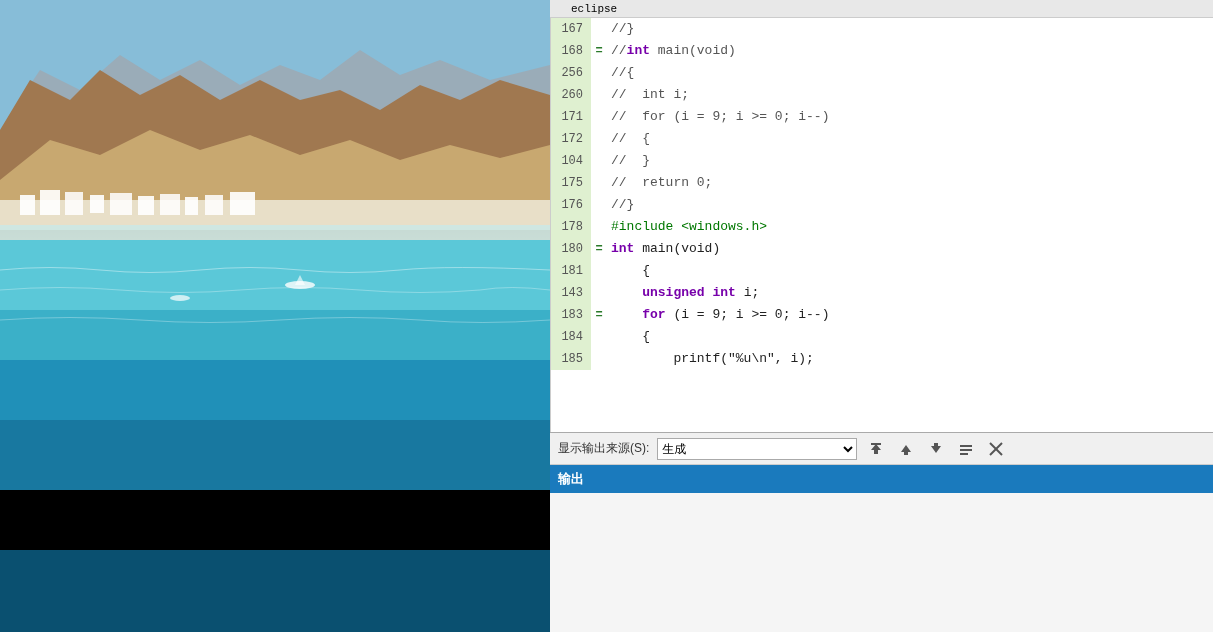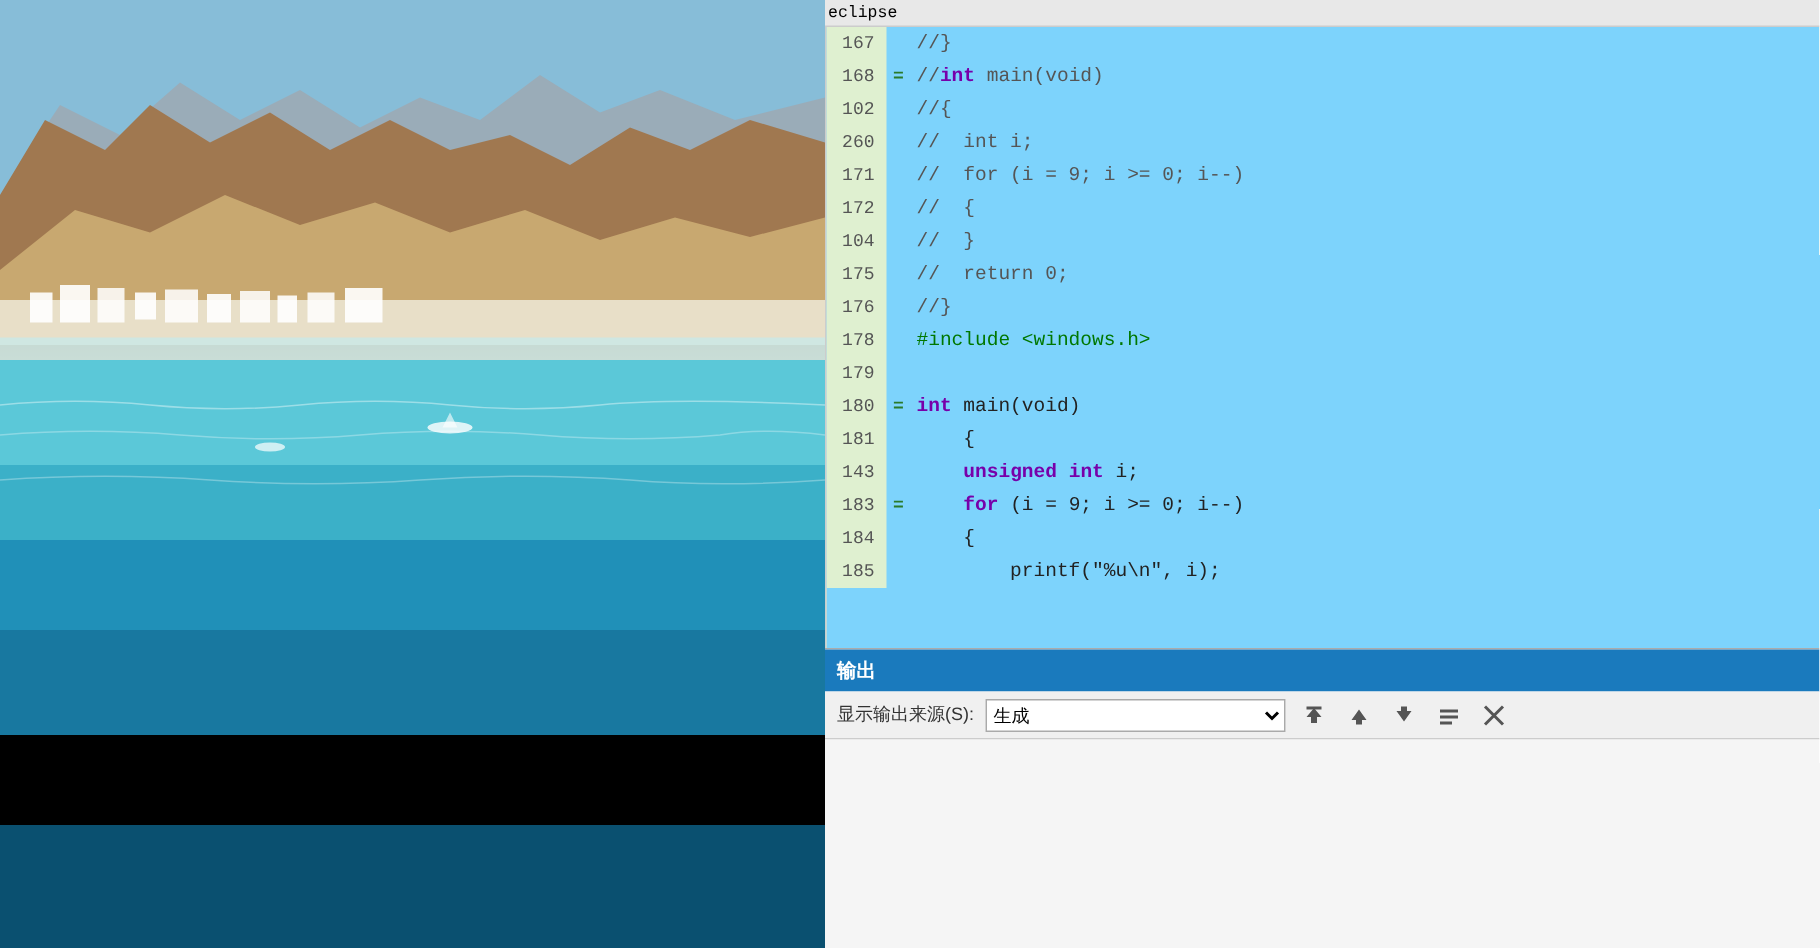--- a/index.html
+++ b/index.html
@@ -65,21 +65,21 @@
     #right-section {
       flex: 1;
       display: flex;
       flex-direction: column;
       width: 663px;
     }
 
     
     #code-editor {
       flex: 1;
-      background: #7dd3fc;
+      background: #ffffff;
       overflow: hidden;
       position: relative;
     }
 
     .code-line {
       display: flex;
       align-items: flex-start;
       min-height: 22px;
       font-size: 13px;
       line-height: 22px;
@@ -178,21 +178,21 @@
     #output-content {
       flex: 1;
       background: #f5f5f5;
     }
 
     .eclipse-top-bar {
       height: 18px;
       background: #e8e8e8;
       display: flex;
       align-items: center;
-      padding: 0 2px;
+      padding: 0 21px;
       font-size: 11px;
       border-bottom: 1px solid #ccc;
     }
   </style>
 </head>
 <body>
 
 <div id="left-panel">
   <div class="landscape-bg"></div>
 
@@ -255,21 +255,21 @@
         <span class="line-content"><span class="cm">//}</span></span>
       </div>
 
       <div class="code-line">
         <span class="line-number">168</span>
         <span class="line-marker" style="color:#2a7a2a;font-weight:bold;">=</span>
         <span class="line-content"><span class="cm">//</span><span class="kw">int</span><span class="cm"> main(void)</span></span>
       </div>
 
       <div class="code-line">
-        <span class="line-number">102</span>
+        <span class="line-number">256</span>
         <span class="line-marker"></span>
         <span class="line-content"><span class="cm">//{</span></span>
       </div>
 
       <div class="code-line">
         <span class="line-number">260</span>
         <span class="line-marker"></span>
         <span class="line-content"><span class="cm">//  int i;</span></span>
       </div>
 
@@ -304,25 +304,20 @@
         <span class="line-content"><span class="cm">//}</span></span>
       </div>
 
 
       <div class="code-line">
         <span class="line-number">178</span>
         <span class="line-marker"></span>
         <span class="line-content"><span class="inc">#include &lt;windows.h&gt;</span></span>
       </div>
 
-      <div class="code-line">
-        <span class="line-number">179</span>
-        <span class="line-marker"></span>
-        <span class="line-content"> </span>
-      </div>
 
       <div class="code-line">
         <span class="line-number">180</span>
         <span class="line-marker" style="color:#2a7a2a;font-weight:bold;">=</span>
         <span class="line-content"><span class="kw">int</span> main(void)</span>
       </div>
 
       <div class="code-line">
         <span class="line-number">181</span>
         <span class="line-marker"></span>
@@ -350,23 +345,20 @@
       <div class="code-line">
         <span class="line-number">185</span>
         <span class="line-marker"></span>
         <span class="line-content">        printf("%u\n", i);</span>
       </div>
 
     </div>
   </div>
 
   <div id="output-panel">
-    <div id="output-header">
-      <span>输出</span>
-    </div>
     <div id="output-toolbar">
       <span class="output-label">显示输出来源(S):</span>
       <select class="output-select">
         <option>生成</option>
         <option>调试</option>
         <option>运行</option>
       </select>
       <div class="output-icon-btn" title="Scroll to top">
         <svg width="16" height="16" viewBox="0 0 16 16">
           <path d="M8 3 L3 9 L6 9 L6 13 L10 13 L10 9 L13 9 Z" fill="#555"></path>
@@ -390,16 +382,19 @@
           <rect x="2" y="12" width="8" height="2" fill="#555"></rect>
         </svg>
       </div>
       <div class="output-icon-btn" title="Close">
         <svg width="16" height="16" viewBox="0 0 16 16">
           <line x1="2" y1="2" x2="14" y2="14" stroke="#555" stroke-width="2"></line>
           <line x1="14" y1="2" x2="2" y2="14" stroke="#555" stroke-width="2"></line>
         </svg>
       </div>
     </div>
+    <div id="output-header">
+      <span>输出</span>
+    </div>
     <div id="output-content"></div>
   </div>
 
 </div>
 
 </body></html>

